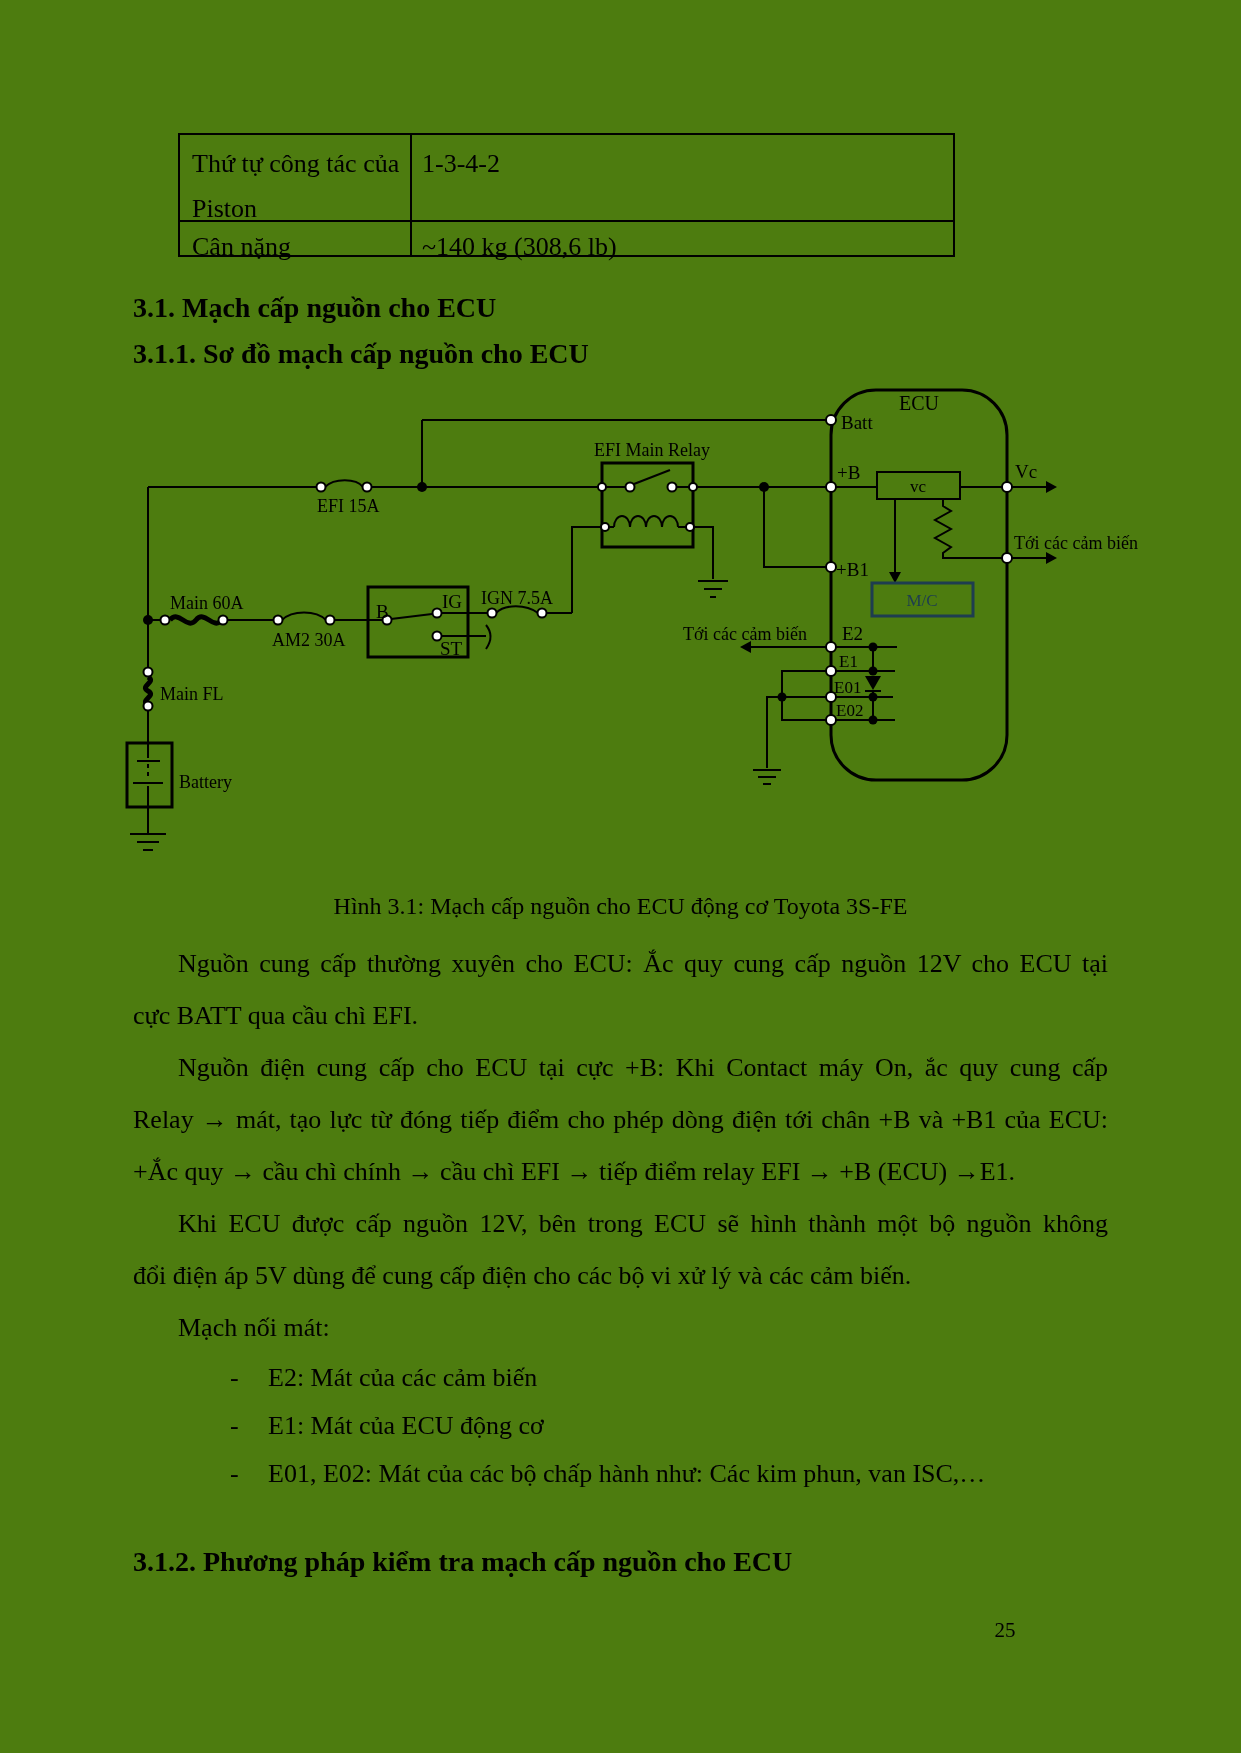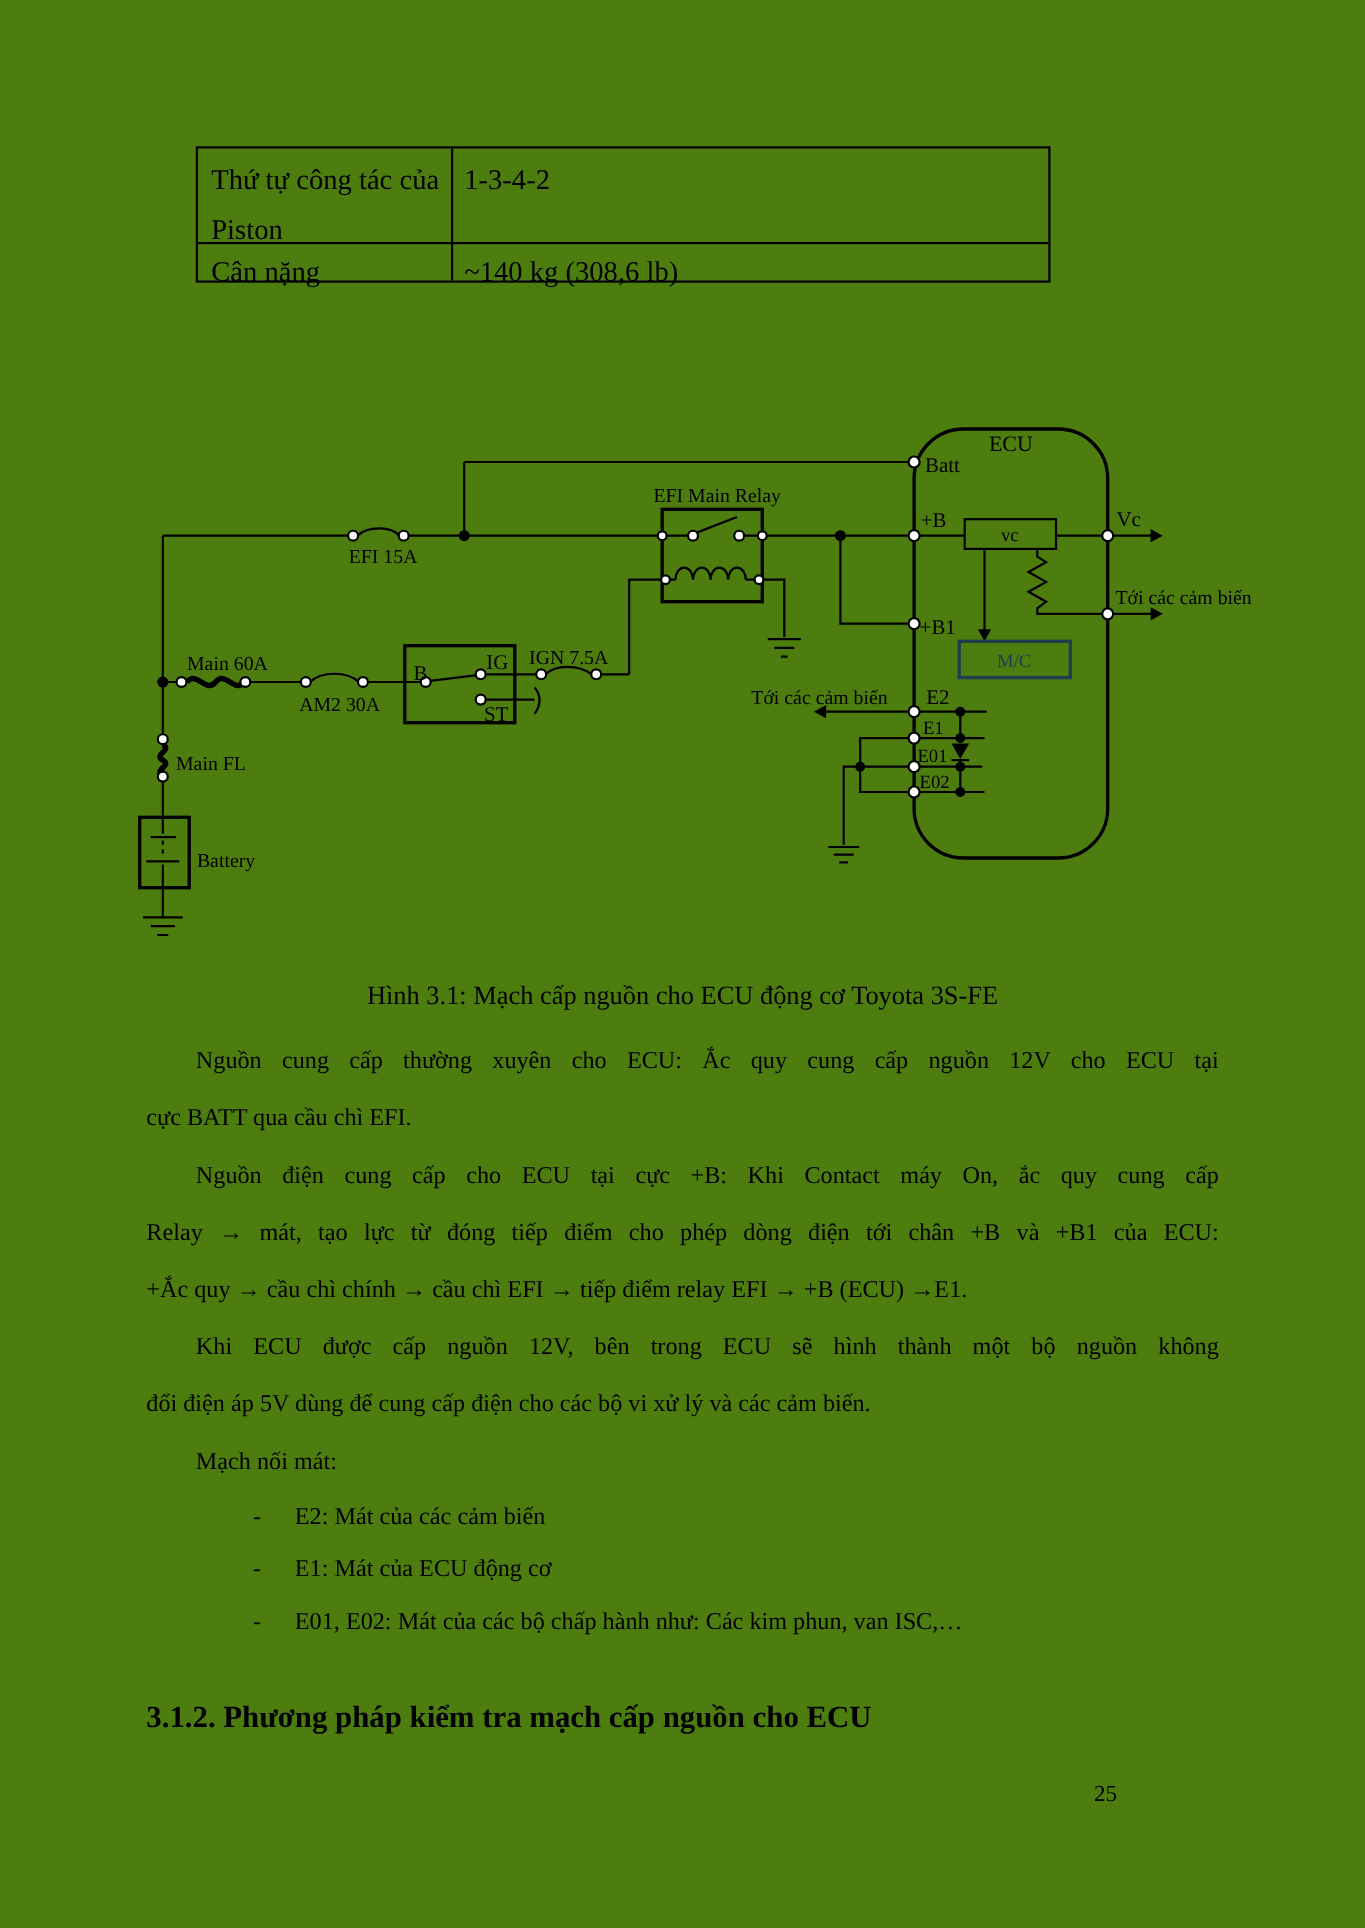--- a/index.html
+++ b/index.html
@@ -6,21 +6,21 @@
   .page{position:relative;width:1241px;height:1753px;background:#4d7c0f;overflow:hidden;
         font-family:"Liberation Serif","DejaVu Serif",serif;color:#000;}
   
   .tbl{position:absolute;left:178px;top:133px;width:777px;height:124px;border:2px solid #000;box-sizing:border-box;}
   .tbl .vline{position:absolute;left:230px;top:0;bottom:0;width:2px;background:#000;}
   .tbl .hline{position:absolute;left:0;right:0;top:85px;height:2px;background:#000;}
   .tbl .cell{position:absolute;font-size:26px;line-height:45px;white-space:nowrap;}
   
   .h1{position:absolute;left:133px;font-size:28px;font-weight:bold;white-space:nowrap;}
   
-  .bodycol{position:absolute;left:133px;top:938px;width:975px;font-size:22px;}
+  .bodycol{position:absolute;left:133px;top:938px;width:975px;font-size:26px;}
   .bline{height:52px;line-height:52px;text-align:justify;text-align-last:justify;overflow:hidden;}
   .bline.last{text-align-last:left;}
   .indent{text-indent:45px;}
   .plain{height:52px;line-height:52px;}
   .bullet{position:relative;height:48px;line-height:48px;}
   .bullet .dash{position:absolute;left:97px;}
   .bullet .txt{position:absolute;left:135px;white-space:nowrap;font-family:Liberation Serif, serif;}
   .caption{position:absolute;left:133px;top:893px;width:975px;text-align:center;font-size:24px;}
   .pageno{position:absolute;left:975px;top:1618px;width:60px;font-size:21px;text-align:center;}
   
@@ -47,20 +47,22 @@
     <div class="hline"></div>
     <div class="cell" style="left:12px;top:6px;">
       <div>Thứ tự công tác của</div>
       <div>Piston</div>
     </div>
     <div class="cell" style="left:242px;top:6px;">1-3-4-2</div>
     <div class="cell" style="left:12px;top:89px;">Cân nặng</div>
     <div class="cell" style="left:242px;top:89px;">~140 kg (308,6 lb)</div>
   </div>
 
+  <div class="h1" style="top:292px;">3.1. Mạch cấp nguồn cho ECU</div>
+  <div class="h1" style="top:338px;">3.1.1. Sơ đồ mạch cấp nguồn cho ECU</div>
 
   <svg class="diagram" viewBox="0 0 1241 1753">
 
     <g>
       <path class="w" d="M422,420 H831"></path>
       <path class="w" d="M422,487 V420"></path>
       <path class="w" d="M148,487 H317 M371,487 H602"></path>
       <path class="w" d="M697,487 H831"></path>
       <path class="w" d="M148,487 V668 M148,711 V743"></path>
       <path class="w" d="M148,620 H161 M227,620 H274 M334,620 H383"></path>

